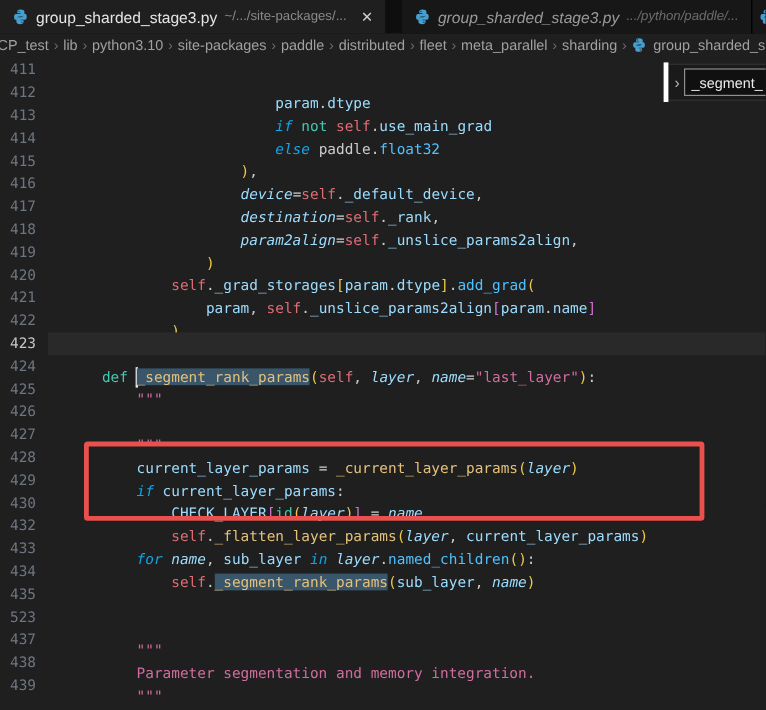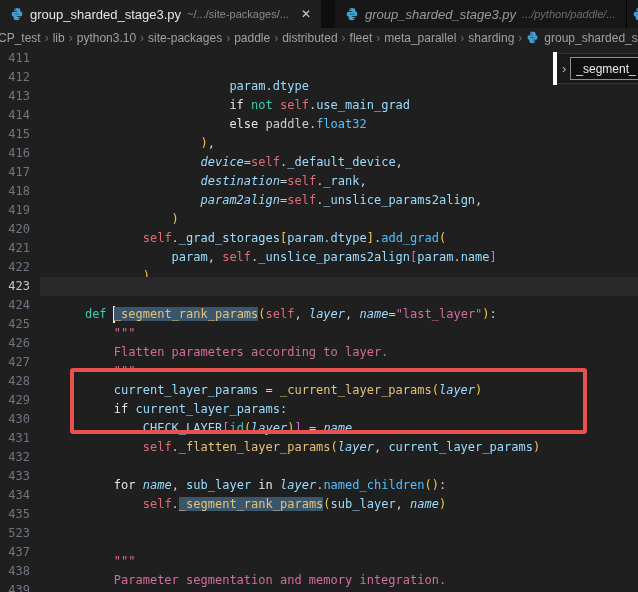--- a/index.html
+++ b/index.html
@@ -34,21 +34,21 @@
             padding-top:2px; }
   .row { display:flex; height:19px; position:relative; }
   .row.active { background:linear-gradient(90deg, rgba(0,0,0,0) 40px, #292929 40px); }
   .ln { flex:0 0 30px; text-align:right; color:#6e7681; user-select:none; }
   .row.active .ln { color:#c6c6c6; }
   .code { position:relative; margin-left:26px; white-space:pre; color:#cccccc;margin-top:28px; }
   .guide { position:absolute; top:0; bottom:0; border-left:1px solid #2f2f2f; }
 
   .tok.d   { color:#cccccc; }
   .tok.k   { color:#43c9b0; }
-  .tok.ki  { color:#e5e5e5; }
+  .tok.ki  { color:#0ea5e9; font-style:italic; }
   .tok.s   { color:#e06c75; }
   .tok.v   { color:#9cdcfe; }
   .tok.vi  { color:#9cdcfe; font-style:italic; }
   .tok.m   { color:#4fc1ff; }
   .tok.f   { color:#e5c07b; }
   .tok.str { color:#d16d9e; }
   .tok.bg  { color:#eec948; }
   .tok.bm  { color:#cf72cf; }
   .tok.hl  { background:#39566b; }
   .cursor  { display:inline-block; width:2px; height:17px; background:#eeeeee;
@@ -178,45 +178,41 @@
     <div class="row active">
       <div class="ln">423</div>
       <div class="code">    <span class="tok k">def</span><span class="tok d"> </span><span class="cursor"></span><span class="tok f hl">_segment_rank_params</span><span class="tok bg">(</span><span class="tok s">self</span><span class="tok d">, </span><span class="tok vi">layer</span><span class="tok d">, </span><span class="tok vi">name</span><span class="tok d">=</span><span class="tok str">"last_layer"</span><span class="tok bg">)</span><span class="tok d">:</span></div>
     </div>
     <div class="row">
       <div class="ln">424</div>
       <div class="code"><span class="guide" style="left: 4ch;"></span>        <span class="tok str">"""</span></div>
     </div>
     <div class="row">
       <div class="ln">425</div>
-      <div class="code"><span class="guide" style="left: 4ch;"></span>        <span class="tok str">Flatten parameters according to layer.</span></div>
+      <div class="code"><span class="guide" style="left: 4ch;"></span>        </div>
     </div>
     <div class="row">
       <div class="ln">426</div>
       <div class="code"><span class="guide" style="left: 4ch;"></span>        <span class="tok str">"""</span></div>
     </div>
     <div class="row">
       <div class="ln">427</div>
       <div class="code"><span class="guide" style="left: 4ch;"></span>        <span class="tok v">current_layer_params</span><span class="tok d"> = </span><span class="tok f">_current_layer_params</span><span class="tok bg">(</span><span class="tok vi">layer</span><span class="tok bg">)</span></div>
     </div>
     <div class="row">
       <div class="ln">428</div>
       <div class="code"><span class="guide" style="left: 4ch;"></span>        <span class="tok ki">if</span><span class="tok d"> </span><span class="tok v">current_layer_params</span><span class="tok d">:</span></div>
     </div>
     <div class="row">
       <div class="ln">429</div>
       <div class="code"><span class="guide" style="left: 4ch;"></span><span class="guide" style="left: 8ch;"></span>            <span class="tok v">CHECK_LAYER</span><span class="tok bm">[</span><span class="tok k">id</span><span class="tok bg">(</span><span class="tok vi">layer</span><span class="tok bg">)</span><span class="tok bm">]</span><span class="tok d"> = </span><span class="tok vi">name</span></div>
     </div>
     <div class="row">
       <div class="ln">430</div>
       <div class="code"><span class="guide" style="left: 4ch;"></span><span class="guide" style="left: 8ch;"></span>            <span class="tok s">self</span><span class="tok d">.</span><span class="tok f">_flatten_layer_params</span><span class="tok bg">(</span><span class="tok vi">layer</span><span class="tok d">, </span><span class="tok v">current_layer_params</span><span class="tok bg">)</span></div>
-    </div>
-    <div class="row">
-      <div class="ln">431</div>
-      <div class="code"><span class="guide" style="left: 4ch;"></span><span class="guide" style="left: 8ch;"></span></div>
     </div>
     <div class="row">
       <div class="ln">432</div>
       <div class="code"><span class="guide" style="left: 4ch;"></span>        <span class="tok ki">for</span><span class="tok d"> </span><span class="tok vi">name</span><span class="tok d">, </span><span class="tok v">sub_layer</span><span class="tok d"> </span><span class="tok ki">in</span><span class="tok d"> </span><span class="tok vi">layer</span><span class="tok d">.</span><span class="tok m">named_children</span><span class="tok bg">(</span><span class="tok bg">)</span><span class="tok d">:</span></div>
     </div>
     <div class="row">
       <div class="ln">433</div>
       <div class="code"><span class="guide" style="left: 4ch;"></span><span class="guide" style="left: 8ch;"></span>            <span class="tok s">self</span><span class="tok d">.</span><span class="tok f hl">_segment_rank_params</span><span class="tok bg">(</span><span class="tok v">sub_layer</span><span class="tok d">, </span><span class="tok vi">name</span><span class="tok bg">)</span></div>
     </div>
     <div class="row">

